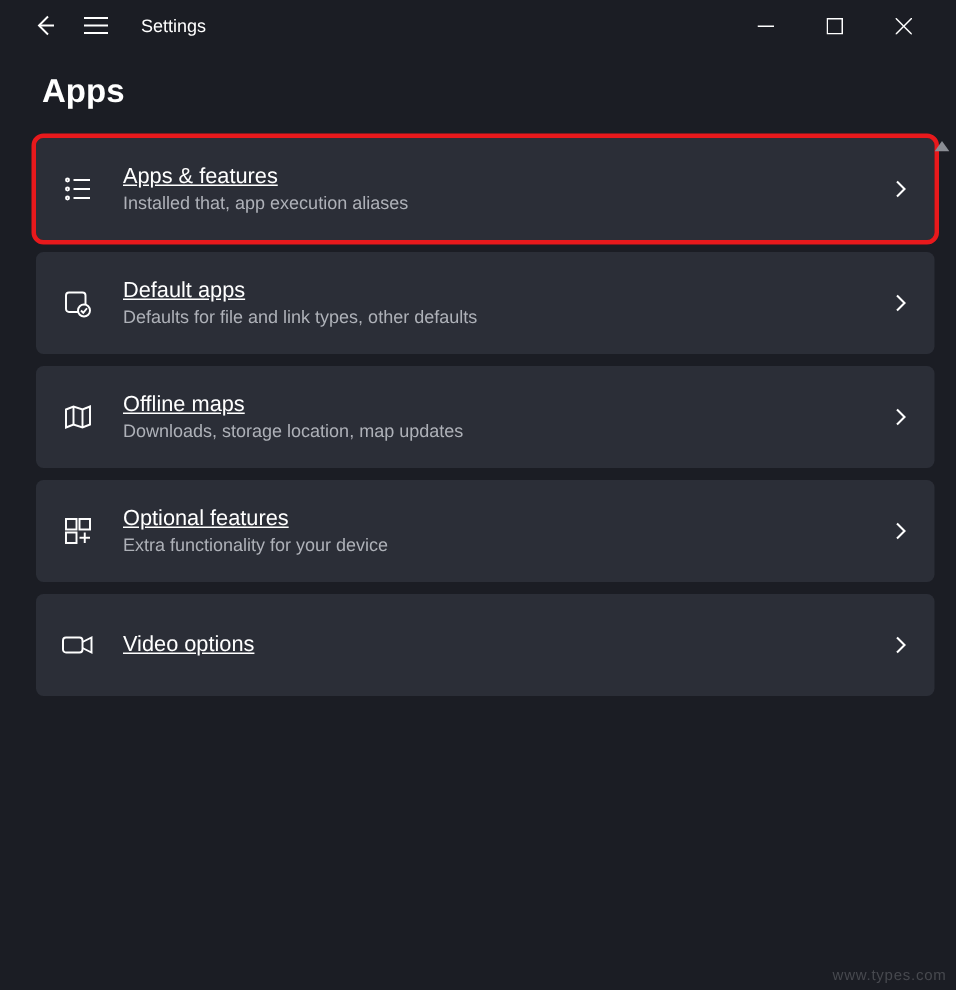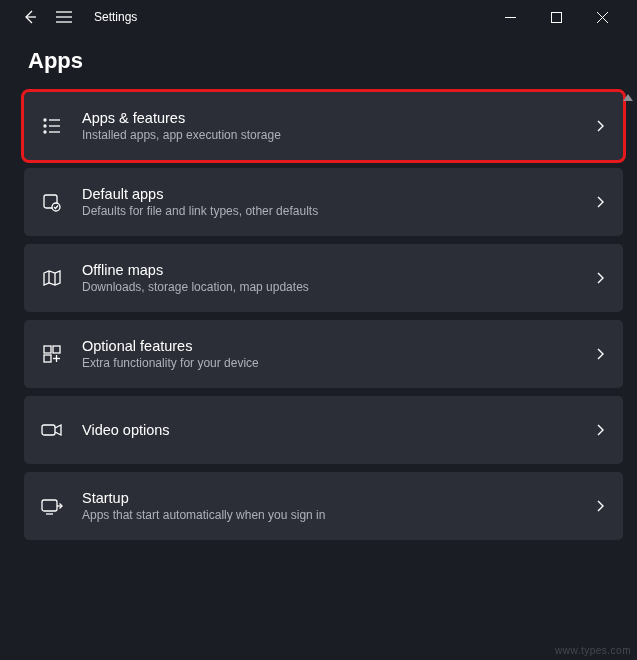--- a/index.html
+++ b/index.html
@@ -48,21 +48,21 @@
     outline: 3px solid #e8191c;
     outline-offset: 0;
   }
   .card-icon {
     width: 24px; height: 24px;
     display:flex; align-items:center; justify-content:center;
     flex-shrink: 0;
     color:#fff;
   }
   .card-text { flex: 1; display:flex; flex-direction:column; gap:2px; }
-  .card-title { font-size: 14.5px; color:#fff; }
+  .card-title { font-size: 14.5px; color:#fff;text-decoration:underline; }
   .card-sub { font-size: 12px; color:#aeb1b8; }
   .chevron { width: 14px; height: 14px; display:flex; align-items:center; justify-content:center; color:#fff; flex-shrink:0;}
   .scrollbar-arrow {
     position: absolute;
     right: 4px;
     top: 94px;
     color:#8a8d94;
   }
   .watermark {
     position:absolute;
@@ -123,21 +123,21 @@
           <circle cx="3" cy="4" r="1"></circle>
           <line x1="7" y1="4" x2="18" y2="4"></line>
           <circle cx="3" cy="10" r="1"></circle>
           <line x1="7" y1="10" x2="18" y2="10"></line>
           <circle cx="3" cy="16" r="1"></circle>
           <line x1="7" y1="16" x2="18" y2="16"></line>
         </svg>
     </div>
     <div class="card-text">
       <div class="card-title">Apps &amp; features</div>
-      <div class="card-sub">Installed apps, app execution storage</div>
+      <div class="card-sub">Installed that, app execution aliases</div>
     </div>
     <div class="chevron">
       <svg width="9" height="12" viewBox="0 0 9 12" fill="none" stroke="currentColor" stroke-width="1.4">
           <path d="M2 1 L7 6 L2 11"></path>
         </svg>
     </div>
   </div>
 
   <div class="card">
     <div class="card-icon">
@@ -209,39 +209,20 @@
     <div class="card-text">
       <div class="card-title">Video options</div>
     </div>
     <div class="chevron">
       <svg width="9" height="12" viewBox="0 0 9 12" fill="none" stroke="currentColor" stroke-width="1.4">
           <path d="M2 1 L7 6 L2 11"></path>
         </svg>
     </div>
   </div>
 
-  <div class="card">
-    <div class="card-icon">
-      <svg width="22" height="18" viewBox="0 0 22 18" fill="none" stroke="currentColor" stroke-width="1.3">
-          <rect x="1" y="3" width="15" height="11" rx="2"></rect>
-          <line x1="5" y1="17" x2="12" y2="17"></line>
-          <path d="M16 9 L21 9"></path>
-          <path d="M18.5 6.5 L21 9 L18.5 11.5"></path>
-        </svg>
-    </div>
-    <div class="card-text">
-      <div class="card-title">Startup</div>
-      <div class="card-sub">Apps that start automatically when you sign in</div>
-    </div>
-    <div class="chevron">
-      <svg width="9" height="12" viewBox="0 0 9 12" fill="none" stroke="currentColor" stroke-width="1.4">
-          <path d="M2 1 L7 6 L2 11"></path>
-        </svg>
-    </div>
-  </div>
 
 </div>
 
 <div class="scrollbar-arrow">
   <svg width="10" height="7" viewBox="0 0 10 7" fill="currentColor">
       <path d="M5 0 L10 7 H0 Z"></path>
     </svg>
 </div>
 
 <div class="watermark">www.types.com</div>

